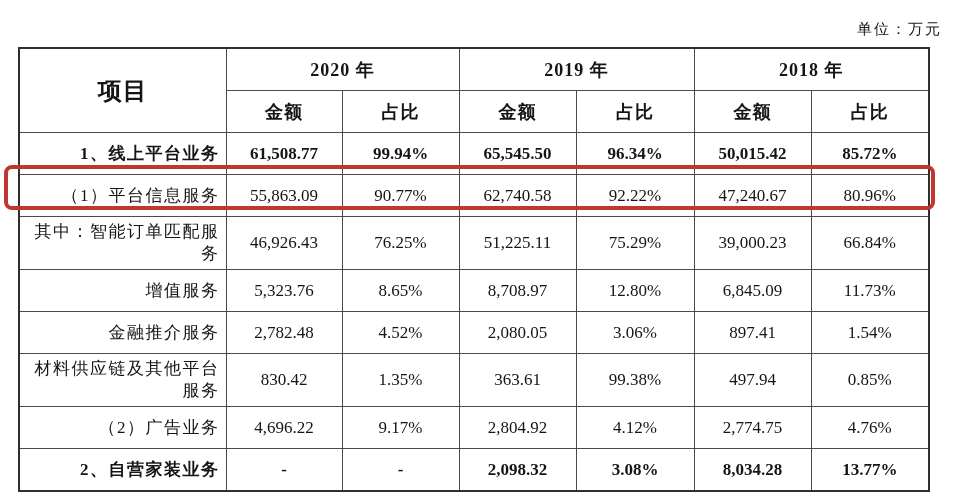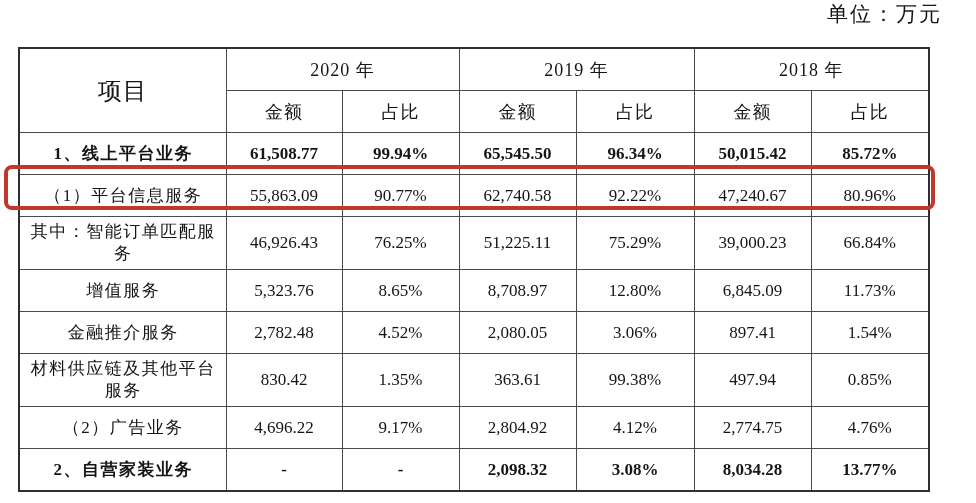--- a/index.html
+++ b/index.html
@@ -1,40 +1,40 @@
 <!DOCTYPE html>
 <html><head>
 <meta charset="utf-8">
 <style>
   html,body{margin:0;padding:0;background:#ffffff;}
   .stage{
     position:relative;width:976px;height:503px;background:#ffffff;overflow:hidden;
     font-family:"Liberation Serif","DejaVu Serif",serif;color:#151515;
   }
   .unit-label{
-    position:absolute;top:0;right:34px;font-size:21px;letter-spacing:2px;
+    position:absolute;top:20px;right:34px;font-size:15px;letter-spacing:2px;
   }
   table.fin-table{
     position:absolute;left:18px;top:47px;width:910px;
     border-collapse:collapse;table-layout:fixed;
     border:2px solid #2f2f2f;
   }
   .fin-table th,.fin-table td{
     border:1px solid #4a4a4a;
     vertical-align:middle;
     line-height:22px;
   }
   thead th{
-    font-weight:normal;text-align:center;font-size:18px;
+    font-weight:bold;text-align:center;font-size:18px;
     padding:4px 4px;height:33px;letter-spacing:1px;
   }
   thead th.item-head{font-size:24px;}
   tbody td{padding:4px 9px;height:33px;font-size:17px;}
   tbody td.label{
-    text-align:center;padding-left:7px;padding-right:6px;letter-spacing:1.5px;
+    text-align:right;padding-left:7px;padding-right:6px;letter-spacing:1.5px;
   }
   tbody td.num{text-align:center;font-variant-numeric:tabular-nums;}
   tbody tr.bold td{font-weight:bold;}
   .highlight-box{
     position:absolute;left:4px;top:165px;width:931px;height:45px;
     box-sizing:border-box;border:4px solid #c23630;border-radius:8px;
     pointer-events:none;background:transparent;
   }
 </style>
 </head>

